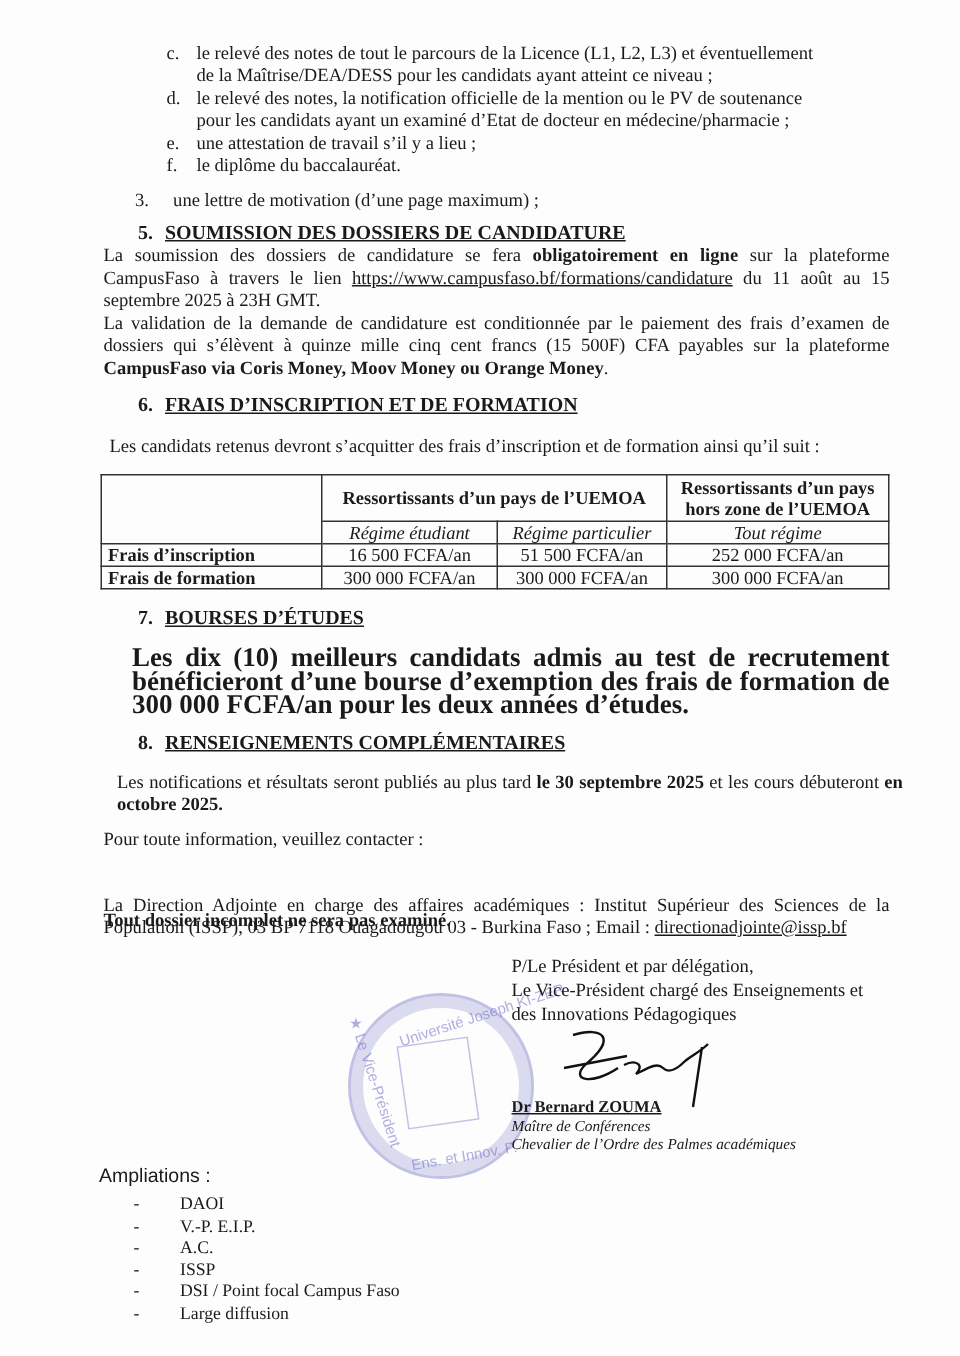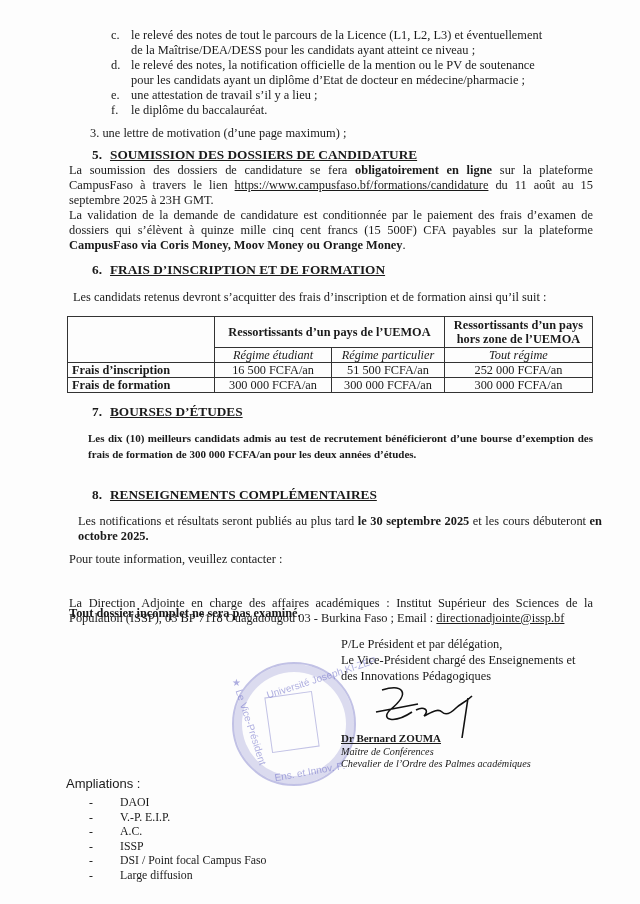--- a/index.html
+++ b/index.html
@@ -54,34 +54,34 @@
 
 <div class="sub-list">
   <div class="item" style="top:28px;">
     <span class="lbl">c.</span>
     <div>le relevé des notes de tout le parcours de la Licence (L1, L2, L3) et éventuellement</div>
     <div>de la Maîtrise/DEA/DESS pour les candidats ayant atteint ce niveau ;</div>
   </div>
   <div class="item" style="top:58px;">
     <span class="lbl">d.</span>
     <div>le relevé des notes, la notification officielle de la mention ou le PV de soutenance</div>
-    <div>pour les candidats ayant un diplôme d’Etat de docteur en médecine/pharmacie ;</div>
+    <div>pour les candidats ayant un examiné d’Etat de docteur en médecine/pharmacie ;</div>
   </div>
   <div class="item" style="top:88px;">
     <span class="lbl">e.</span>
     <div>une attestation de travail s’il y a lieu ;</div>
   </div>
   <div class="item" style="top:103px;">
     <span class="lbl">f.</span>
     <div>le diplôme du baccalauréat.</div>
   </div>
 </div>
 <div class="abs" style="left:90px; top:126px;">
   <span>3.</span>
-  <span style="margin-left:0;">une lettre de motivation (d’une page maximum) ;</span>
+  <span style="margin-left:13px;">une lettre de motivation (d’une page maximum) ;</span>
 </div>
 
 <h2 class="section" style="top:147px;">
   <span class="num">5.</span><span class="title">SOUMISSION DES DOSSIERS DE CANDIDATURE</span>
 </h2>
 <div class="abs just" style="left:69px; top:163px; width:524px;">
   <span>La soumission des dossiers de candidature se fera </span><span class="b">obligatoirement en ligne</span><span> sur la plateforme CampusFaso à travers le lien </span><span class="u">https://www.campusfaso.bf/formations/candidature</span><span> du 11 août au 15 septembre 2025 à 23H GMT.</span>
 </div>
 <div class="abs just" style="left:69px; top:208px; width:524px;">
   <span>La validation de la demande de candidature est conditionnée par le paiement des frais d’examen de dossiers qui s’élèvent à quinze mille cinq cent francs (15 500F) CFA payables sur la plateforme </span><span class="b">CampusFaso via Coris Money, Moov Money ou Orange Money</span><span>.</span>
@@ -116,21 +116,21 @@
     <td>300 000 FCFA/an</td>
     <td>300 000 FCFA/an</td>
     <td>300 000 FCFA/an</td>
   </tr>
 </tbody>
   </table>
 
 <h2 class="section" style="top:404px;">
   <span class="num">7.</span><span class="title">BOURSES D’ÉTUDES</span>
 </h2>
-<div class="abs just b" style="left:88px; top:431px; width:505px; font-size:11px; line-height:15.5px;">Les dix (10) meilleurs candidats admis au test de recrutement bénéficieront d’une bourse d’exemption des frais de formation de 300 000 FCFA/an pour les deux années d’études.</div>
+<div class="abs just b" style="left:88px; top:431px; width:505px; font-size:18px; line-height:15.5px;">Les dix (10) meilleurs candidats admis au test de recrutement bénéficieront d’une bourse d’exemption des frais de formation de 300 000 FCFA/an pour les deux années d’études.</div>
 
 <h2 class="section" style="top:487px;">
   <span class="num">8.</span><span class="title">RENSEIGNEMENTS COMPLÉMENTAIRES</span>
 </h2>
 <div class="abs just" style="left:78px; top:514px; width:524px;">
   <span>Les notifications et résultats seront publiés au plus tard </span><span class="b">le 30 septembre 2025</span><span> et les cours débuteront </span><span class="b">en octobre 2025.</span>
 </div>
 <div class="abs" style="left:69px; top:552px;">Pour toute information, veuillez contacter :</div>
 <div class="abs just" style="left:69px; top:596px; width:524px;">
   <span>La Direction Adjointe en charge des affaires académiques : Institut Supérieur des Sciences de la Population (ISSP), 03 BP 7118 Ouagadougou 03 - Burkina Faso ; Email : </span><span class="u">directionadjointe@issp.bf</span>

